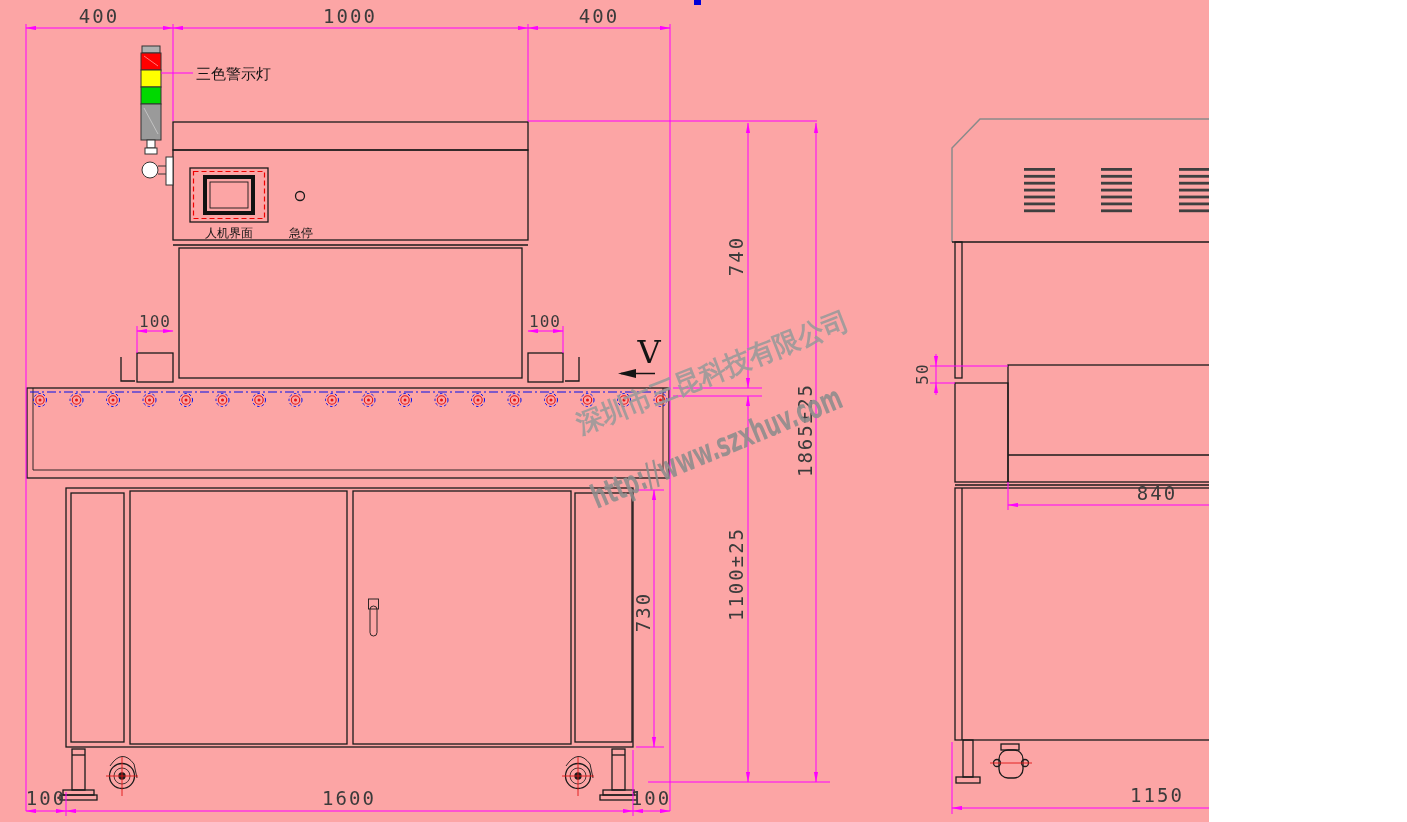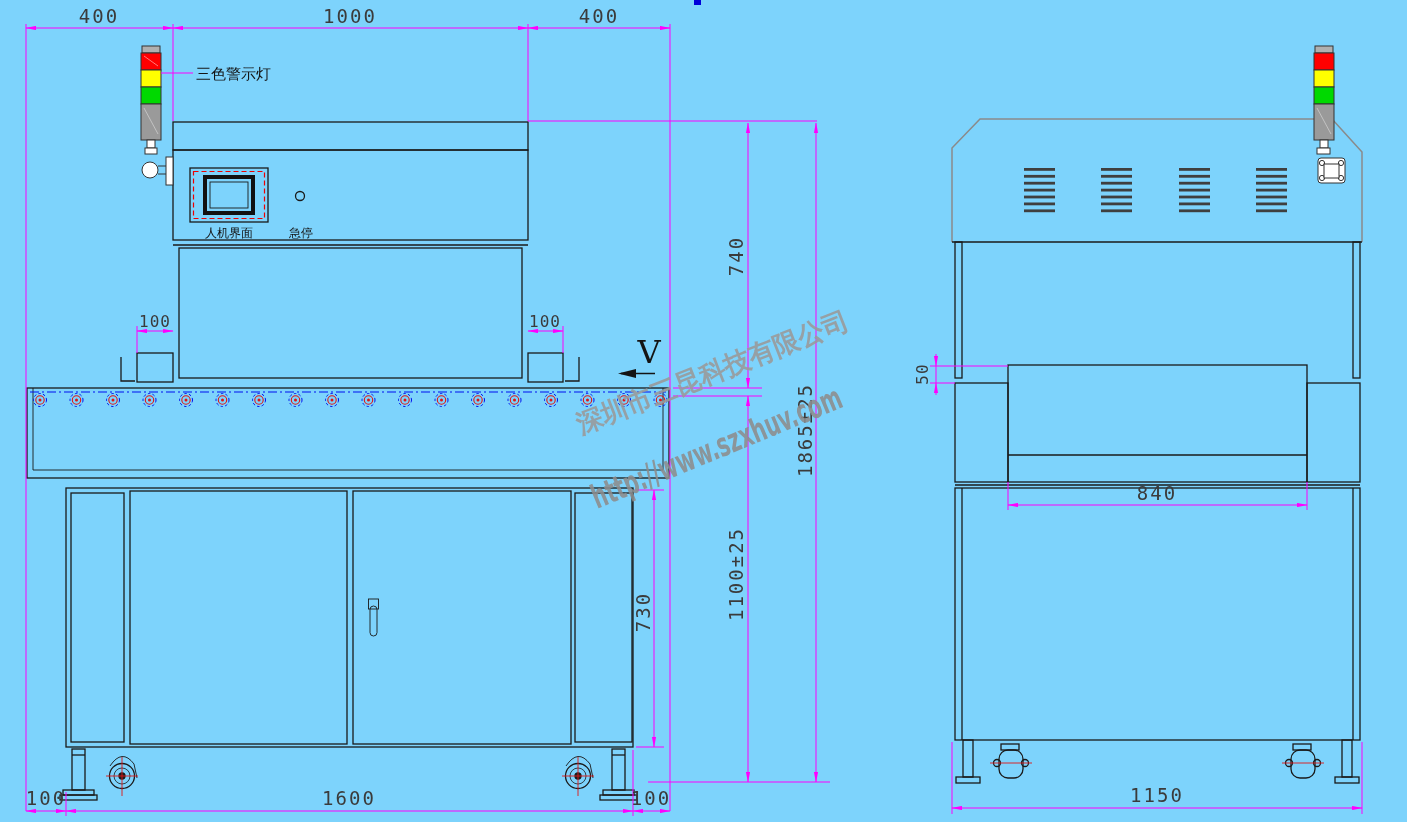--- a/index.html
+++ b/index.html
@@ -1,16 +1,16 @@
 <!DOCTYPE html>
 <html><head>
 <meta charset="utf-8">
 <style>
   html,body{margin:0;padding:0;background:#ffffff;}
-  .stage{position:relative;width:1407px;height:822px;background:#7dd3fc;overflow:hidden;
+  .stage{position:relative;width:1209px;height:822px;background:#fca5a5;overflow:hidden;
          font-family:"DejaVu Sans", sans-serif;}
   svg{position:absolute;left:0;top:0;}
   text{user-select:none;}
   .dim{font-family:"DejaVu Sans Mono", monospace;font-size:19px;letter-spacing:2px;
        fill:#3b3b3b;text-anchor:middle;}
   .dim-sm{font-family:"DejaVu Sans Mono", monospace;font-size:16px;letter-spacing:1px;
        fill:#3b3b3b;text-anchor:middle;}
   .cjk{font-family:"DejaVu Sans", sans-serif;fill:#141414;}
   .vlabel{font-family:"DejaVu Serif", serif;font-size:32px;fill:#141414;text-anchor:middle;}
   .wm{font-family:"DejaVu Sans", sans-serif;font-weight:bold;opacity:0.88;}

